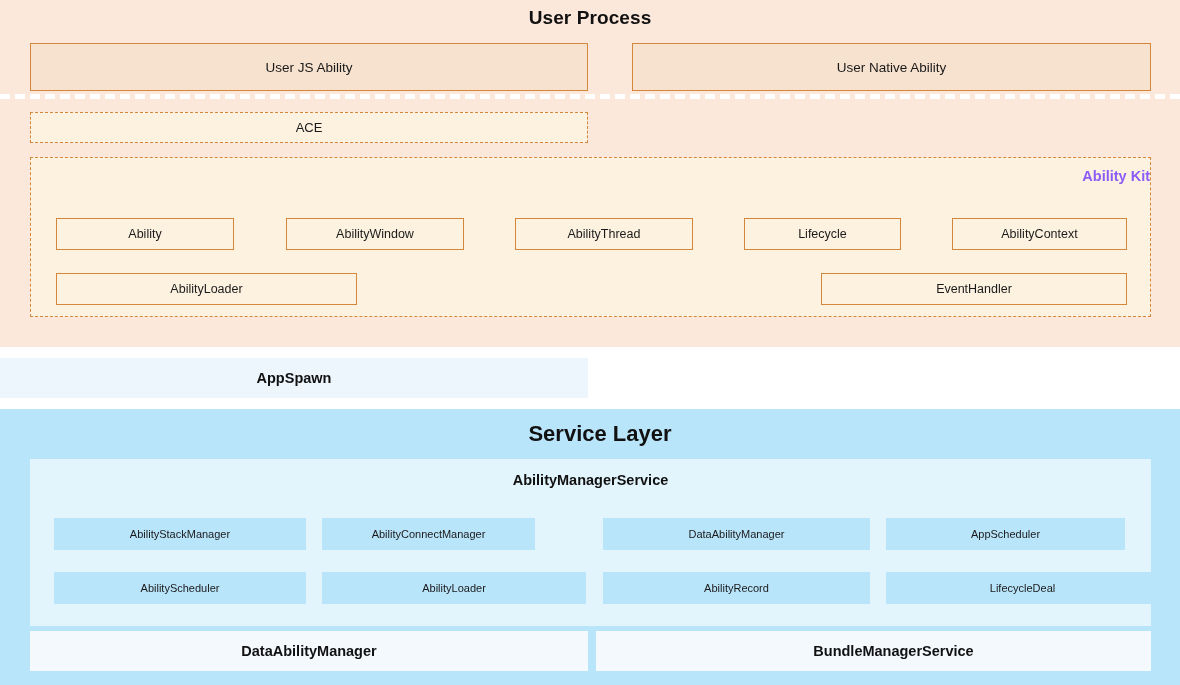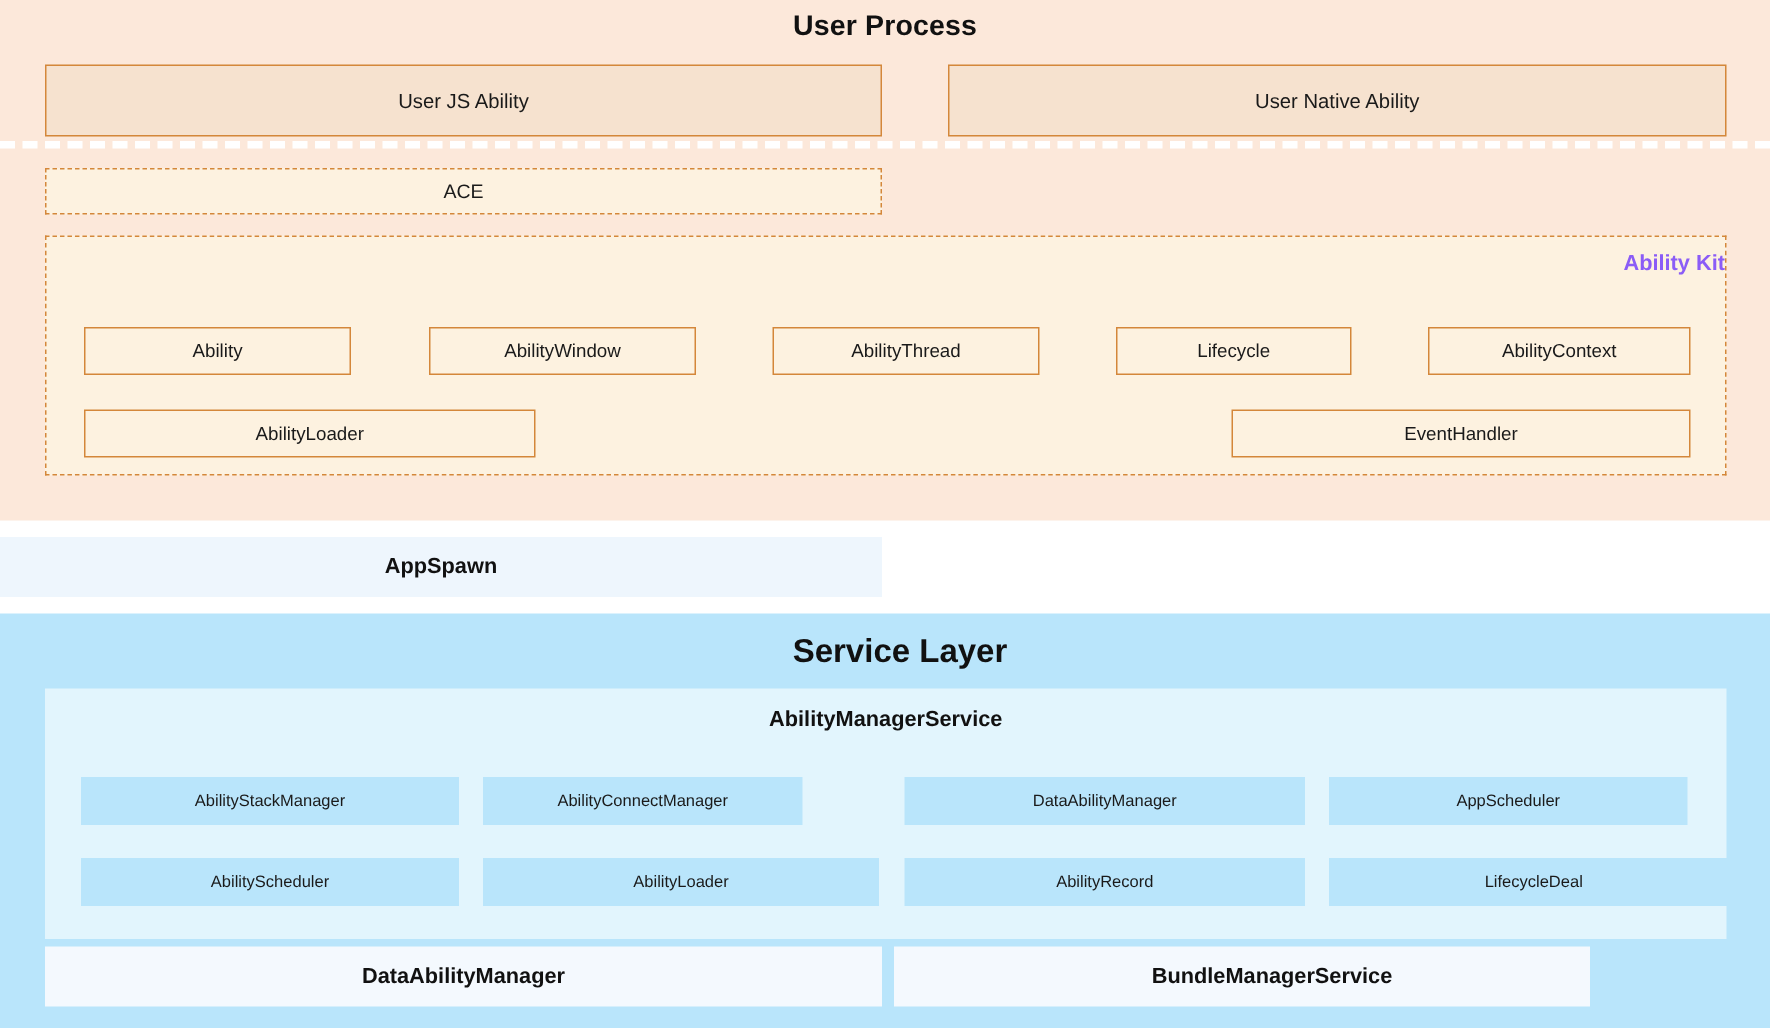--- a/index.html
+++ b/index.html
@@ -207,21 +207,21 @@
     background: #f4f9fe;
     box-sizing: border-box;
     display: flex;
     align-items: center;
     justify-content: center;
     font-size: 14.5px;
     font-weight: bold;
     color: #111111;
   }
   .bottom-box.app    { left: 30px;  width: 558px; }
-  .bottom-box.bundle { left: 596px; width: 464px; padding-left: 40px; }
+  .bottom-box.bundle { left: 596px; width: 555px; padding-left: 40px; }
 </style>
 </head>
 <body>
 
 <div class="user-process">
 
   <div class="up-title">User Process</div>
 
   <div class="ability-row">
     <div class="ability-box js">User JS Ability</div>

